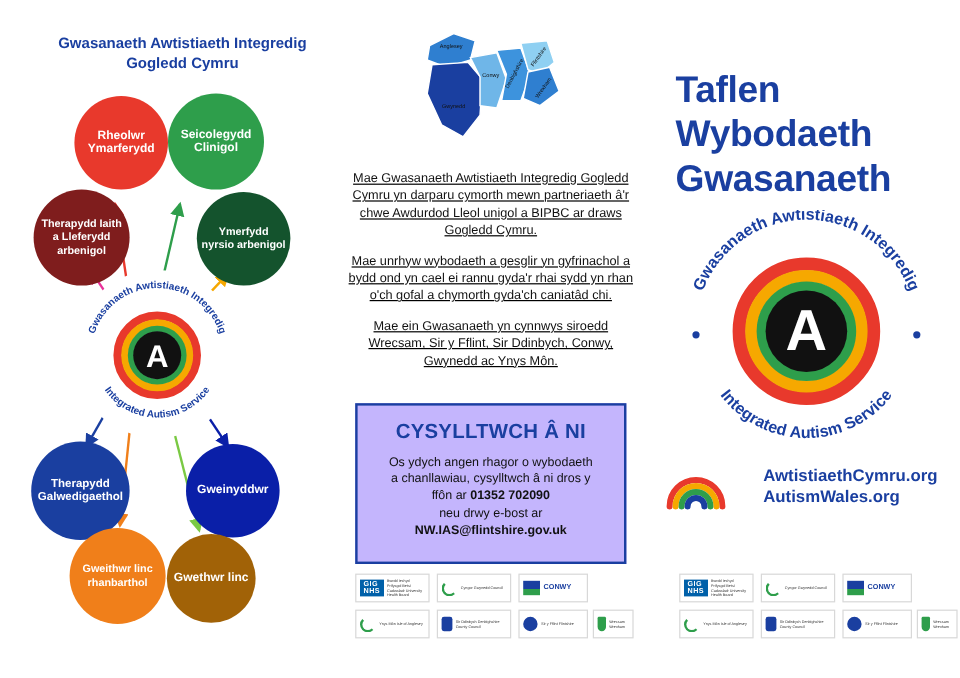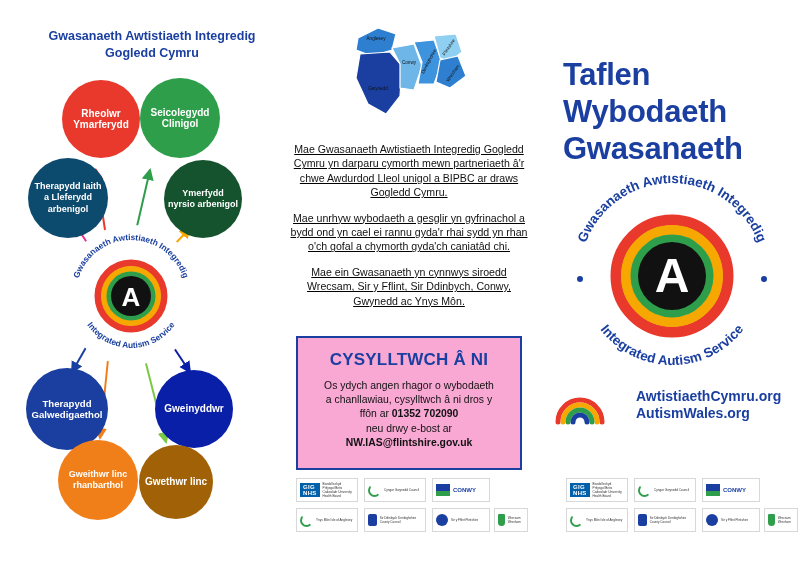--- a/index.html
+++ b/index.html
@@ -52,21 +52,21 @@
     font-size: 10.6px;
     line-height: 14.4px;
     text-align: center;
     margin: 0 0 11px 0;
   }
   #contact-box {
     position: absolute;
     left: 18px; top: 336px;
     width: 226px; height: 134px;
     border: 2px solid #1a3fa0;
-    background: #f9a8d4;
+    background: #c4b5fd;
   }
   #contact-title {
     color: #1a3fa0;
     font-weight: bold;
     font-size: 17px;
     text-align: center;
     margin: 12px 0 9px 0;
     letter-spacing: .2px;
   }
   #contact-body {
@@ -190,21 +190,21 @@
       <line x1="158" y1="262" x2="190" y2="228" stroke="#f6a800" stroke-width="2" marker-end="url(#ahOrange)"></line>
 
       <line x1="96" y1="330" x2="72" y2="372" stroke="#1a3fa0" stroke-width="2" marker-end="url(#ahBlue)"></line>
       <line x1="162" y1="330" x2="190" y2="372" stroke="#0a1fa8" stroke-width="2" marker-end="url(#ahNavy)"></line>
       <line x1="110" y1="340" x2="100" y2="438" stroke="#f07f1a" stroke-width="2" marker-end="url(#ahOr2)"></line>
       <line x1="140" y1="340" x2="166" y2="442" stroke="#7ac943" stroke-width="2" marker-end="url(#ahLime)"></line>
     </svg>
 
     <div class="bubble" style="left:62px;  top:80px;  width:78px;  height:78px;  background:#e8392c; font-size:10px;">Rheolwr Ymarferydd</div>
     <div class="bubble" style="left:140px; top:78px;  width:80px;  height:80px;  background:#2e9e4b; font-size:10px;">Seicolegydd Clinigol</div>
-    <div class="bubble" style="left:28px;  top:158px; width:80px;  height:80px;  background:#0c4a6e; font-size:9px;">Therapydd Iaith a Lleferydd arbenigol</div>
+    <div class="bubble" style="left:28px;  top:158px; width:80px;  height:80px;  background:#7f1d1d; font-size:9px;">Therapydd Iaith a Lleferydd arbenigol</div>
     <div class="bubble" style="left:164px; top:160px; width:78px;  height:78px;  background:#14532d; font-size:9px;">Ymerfydd nyrsio arbenigol</div>
     <div class="bubble" style="left:26px;  top:368px; width:82px;  height:82px;  background:#1a3fa0; font-size:9.6px;">Therapydd Galwedigaethol</div>
     <div class="bubble" style="left:155px; top:370px; width:78px;  height:78px;  background:#0a1fa8; font-size:10px;">Gweinyddwr</div>
     <div class="bubble" style="left:58px;  top:440px; width:80px;  height:80px;  background:#f07f1a; font-size:9px;">Gweithwr linc rhanbarthol</div>
     <div class="bubble" style="left:139px; top:445px; width:74px;  height:74px;  background:#a16207; font-size:10px;">Gwethwr linc</div>
 
     <svg width="150" height="150" style="position:absolute;left:56px;top:220px;" viewBox="0 0 150 150">
       <defs>
         <path id="arcTopS" d="M 20,75 A 55,55 0 0 1 130,75"></path>
         <path id="arcBotS" d="M 22,75 A 53,53 0 0 0 128,75"></path>

